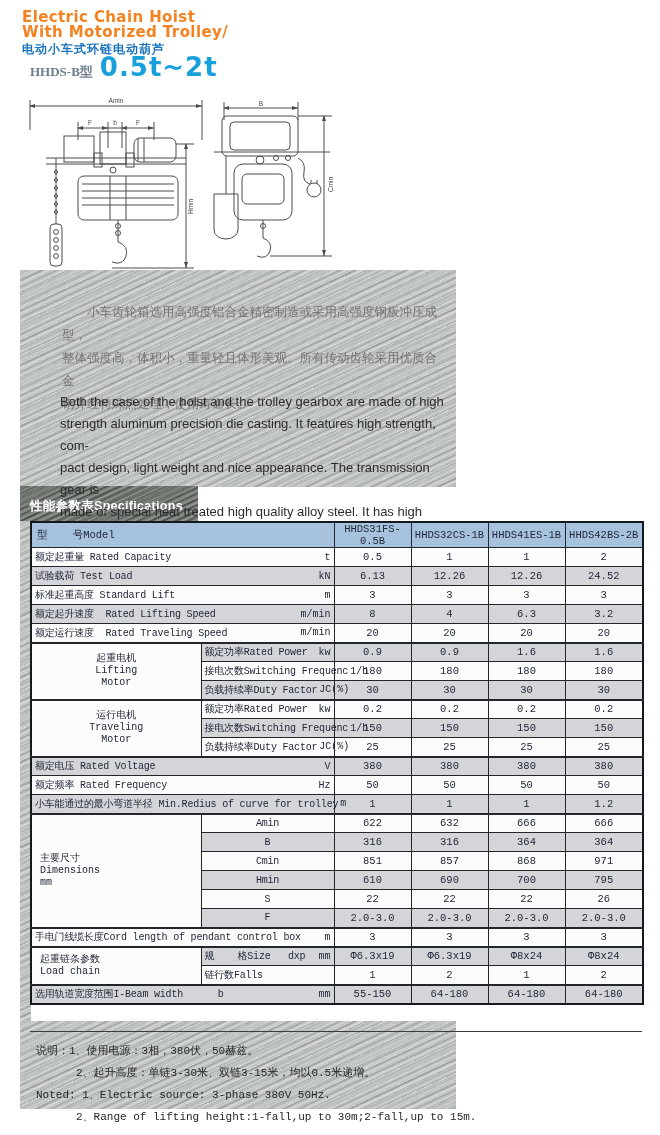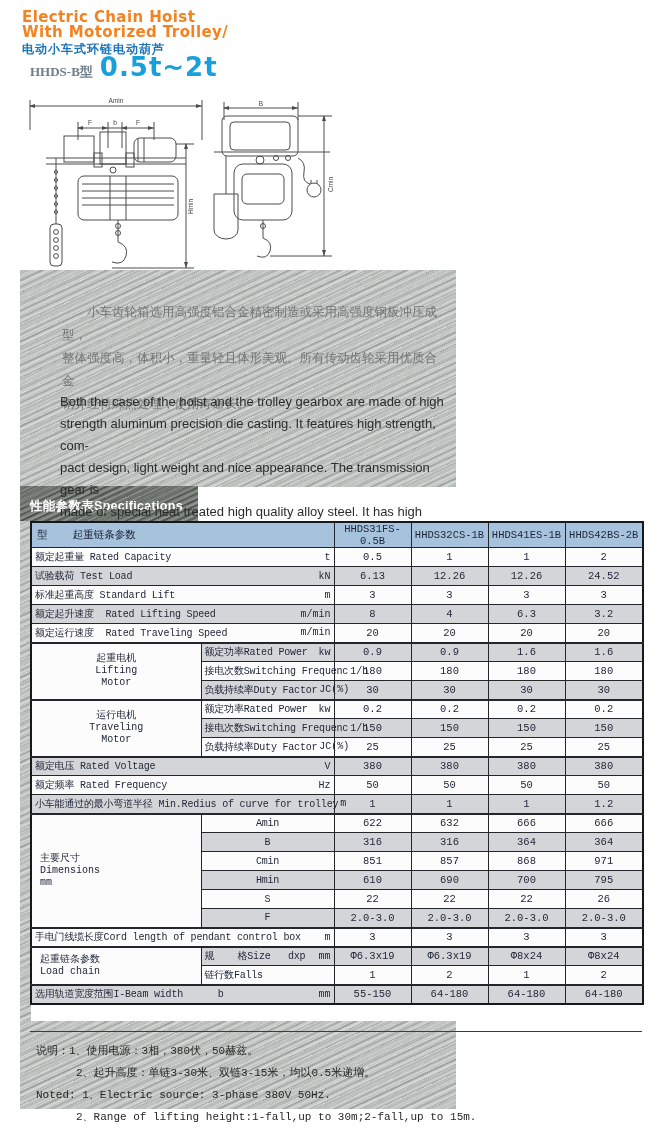--- a/index.html
+++ b/index.html
@@ -223,21 +223,21 @@
     <colgroup>
       <col style="width:170px">
         <col style="width:133px">
       <col style="width:77px">
         <col style="width:77px">
         <col style="width:77px">
         <col style="width:78px">
     </colgroup>
     <thead>
         <tr>
-          <th class="modelh" colspan="2">型    起重链条参数</th>
+          <th class="modelh" colspan="2">型    号Model</th>
           <th>HHDS31FS-0.5B</th>
           <th>HHDS32CS-1B</th>
           <th>HHDS41ES-1B</th>
           <th>HHDS42BS-2B</th>
         </tr>
       </thead>
     <tbody>
         <tr>
           <td class="lblcell" colspan="2">
             <div class="lw">

